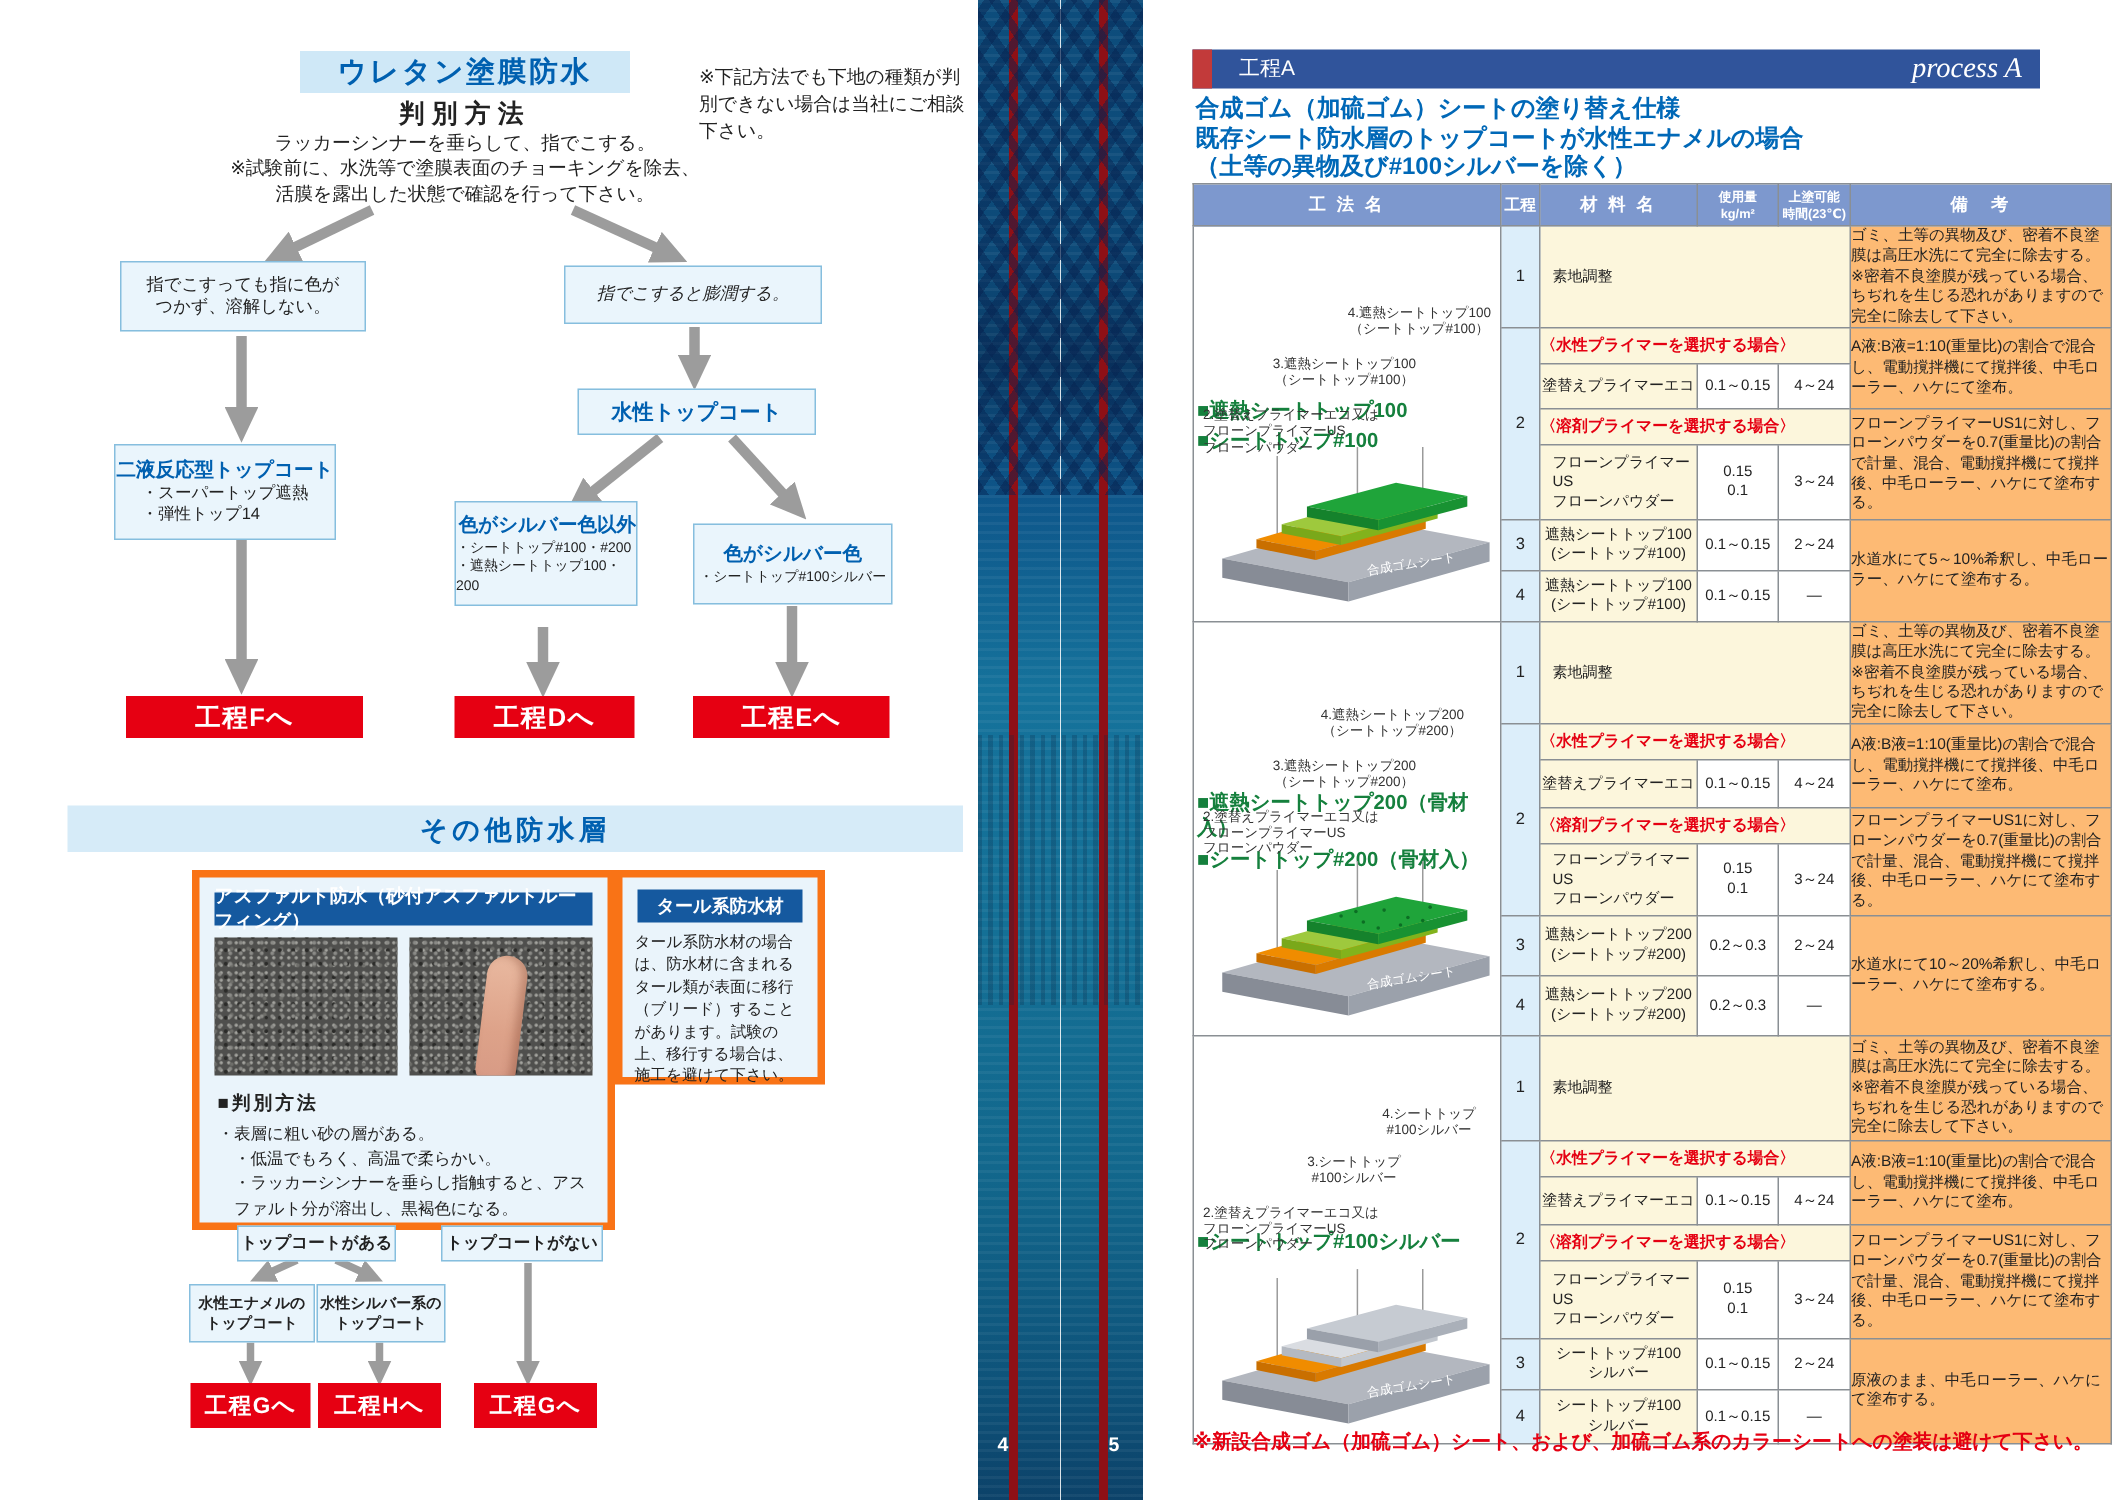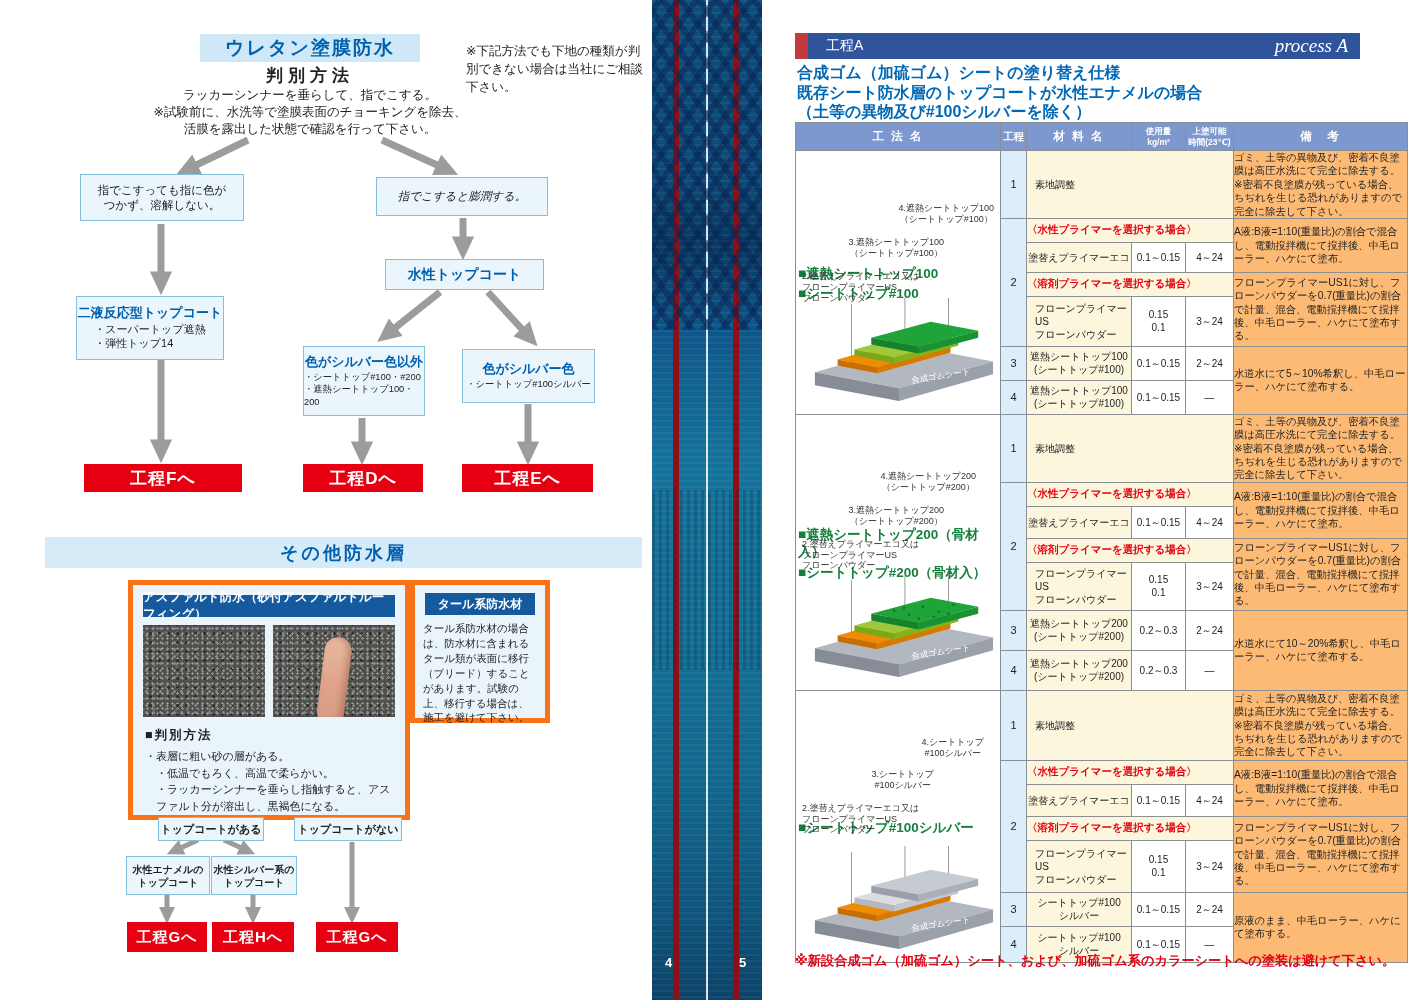--- a/index.html
+++ b/index.html
@@ -141,21 +141,21 @@
     <div class="fbox" style="left:76px;top:296px;width:146px;height:62px;">
       <div class="fb-title">二液反応型トップコート</div>
       <div class="fb-items" style="font-size:11px;">・スーパートップ遮熱
 ・弾性トップ14</div>
     </div>
 
     <div class="fbox" style="left:385px;top:259px;width:157px;height:29px;">
       <div class="fb-title" style="font-size:14px;">水性トップコート</div>
     </div>
 
-    <div class="fbox" style="left:303px;top:346px;width:120px;height:68px;">
+    <div class="fbox" style="left:303px;top:334px;width:120px;height:68px;align-items:flex-end;">
       <div class="fb-title">色がシルバー色以外</div>
       <div class="fb-items" style="font-size:9.3px;">・シートトップ#100・#200
 ・遮熱シートトップ100・200</div>
     </div>
 
     <div class="fbox" style="left:462px;top:349px;width:131px;height:52px;">
       <div class="fb-title">色がシルバー色</div>
       <div class="fb-items" style="font-size:9.3px;">・シートトップ#100シルバー</div>
     </div>
 

